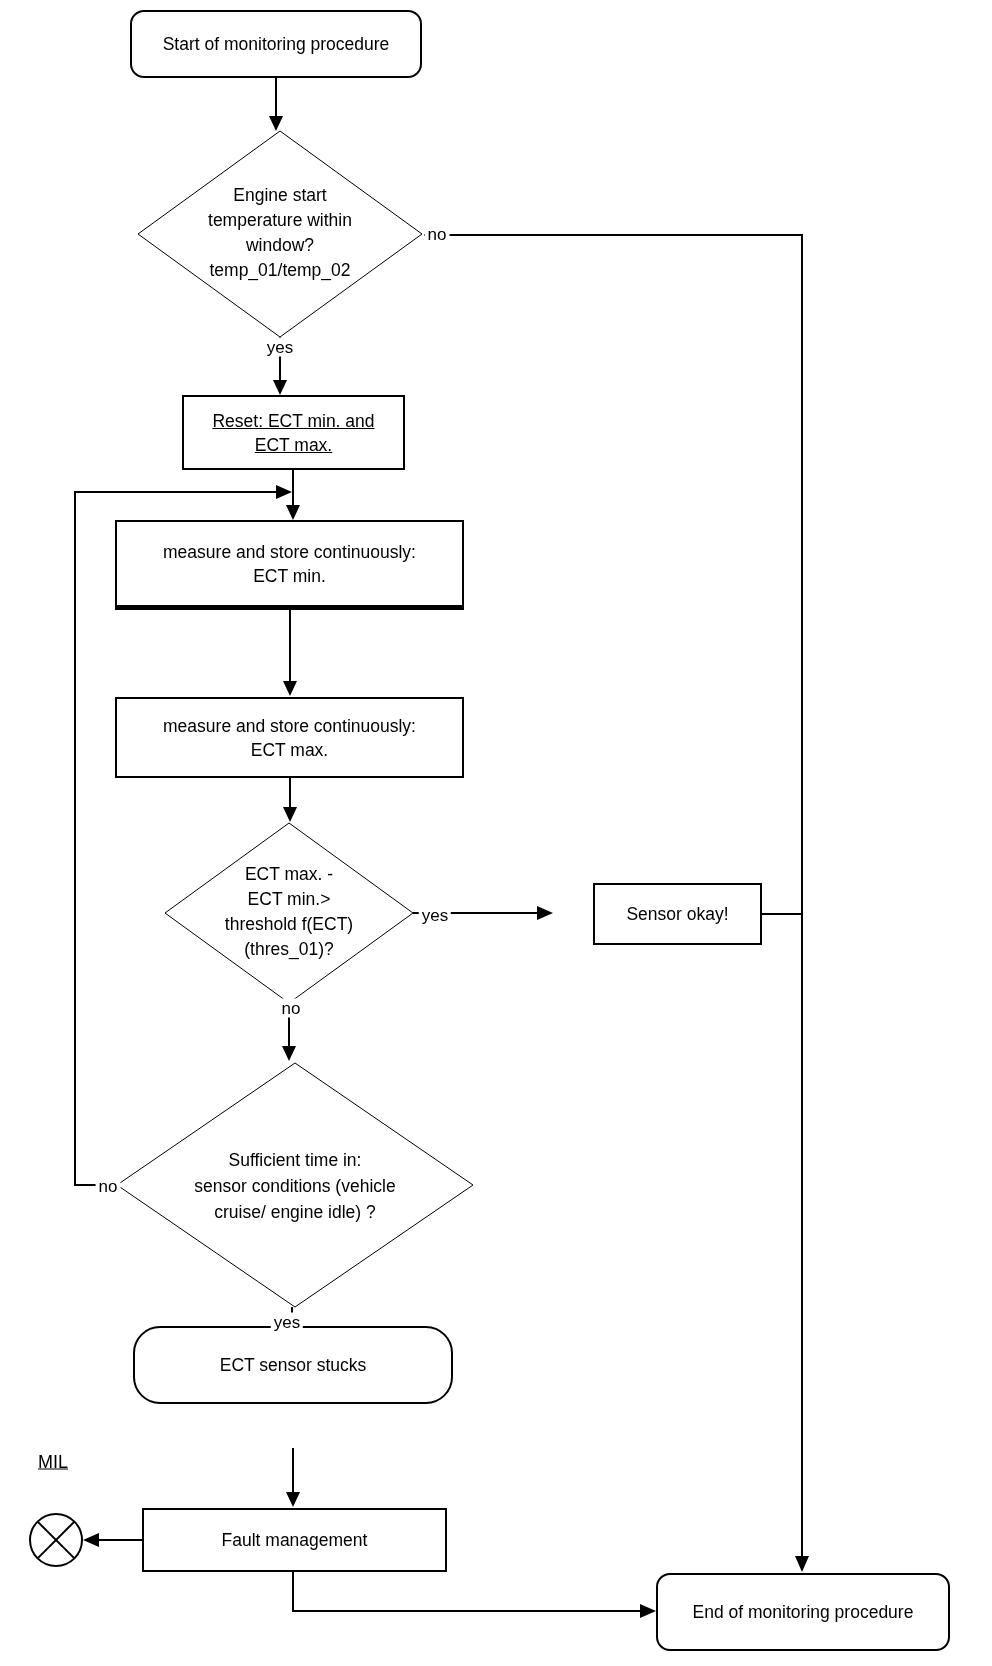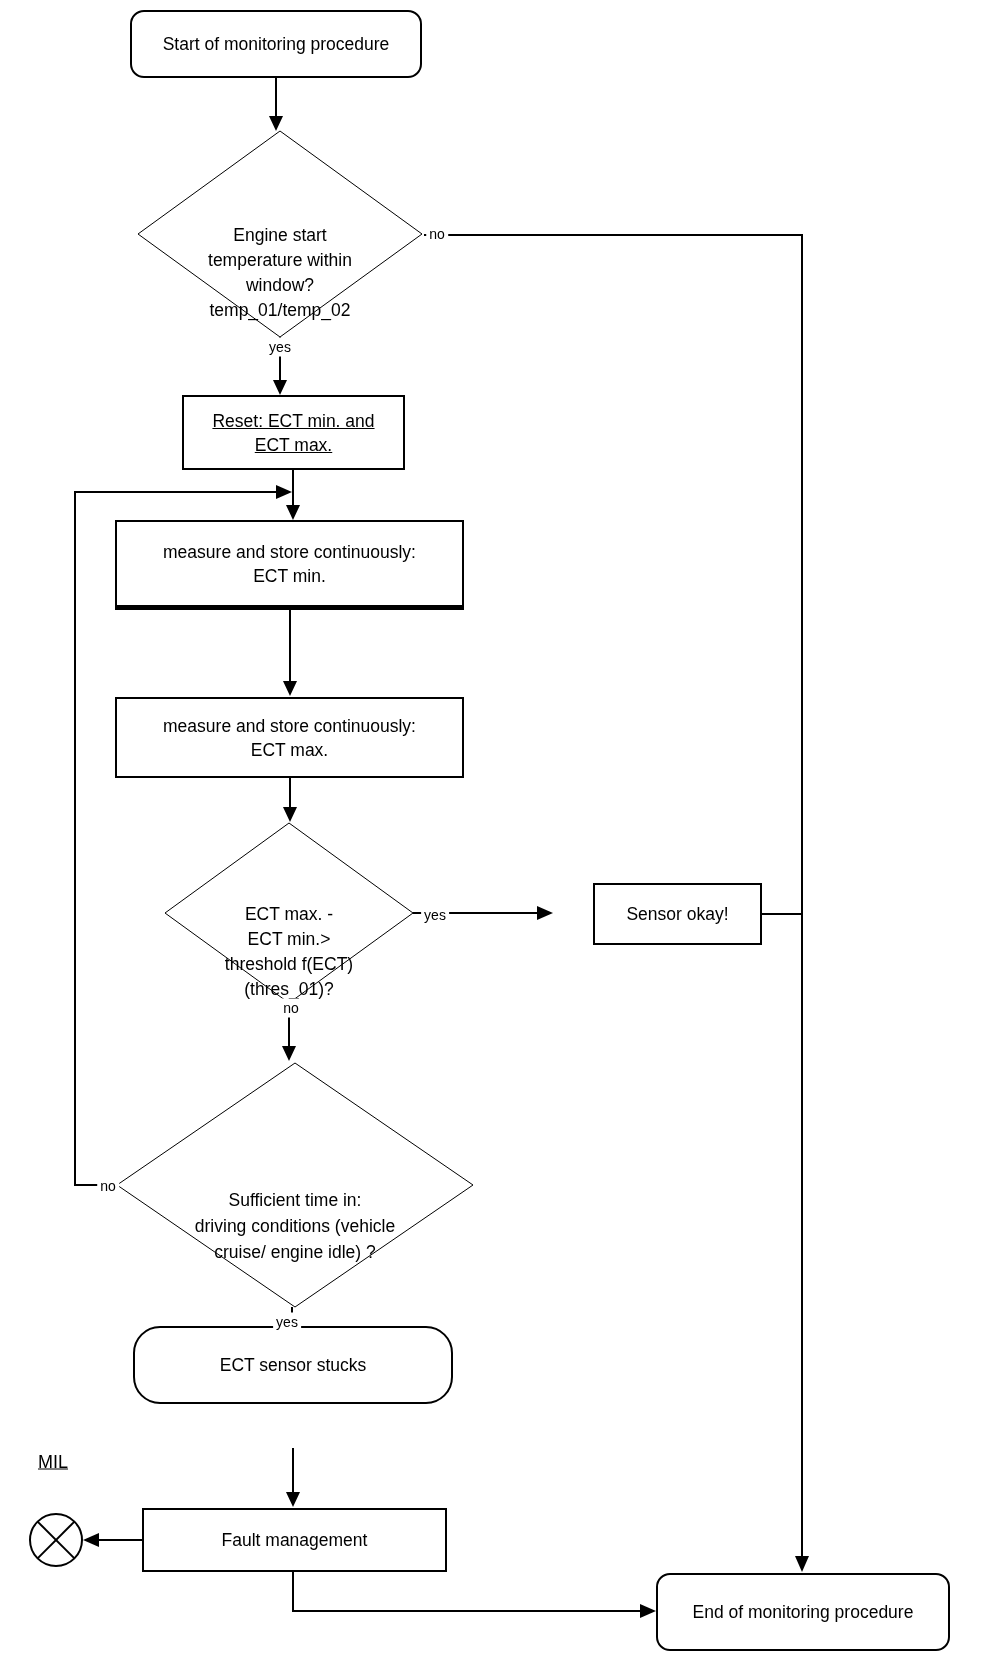--- a/index.html
+++ b/index.html
@@ -36,29 +36,28 @@
     font-size: 17.5px;
     line-height: 24px;
   }
   .rounded { border-radius: 14px; }
   .thick-bottom { border-bottom-width: 5px; }
   .dtext {
     position: absolute;
     z-index: 2;
     text-align: center;
     font-size: 17.5px;
-    margin-top: 40px;
   }
   .edge-label {
     position: absolute;
     z-index: 3;
     transform: translate(-50%, -50%);
     background: #ffffff;
     padding: 0 3px;
-    font-size: 14px;
+    font-size: 17px;
     line-height: 19px;
     white-space: nowrap;
   }
   .plain-label {
     position: absolute;
     z-index: 2;
     transform: translate(-50%, -50%);
     font-size: 18px;
     white-space: nowrap;
   }
@@ -156,21 +155,21 @@
 
   <div class="dtext" style="left:159px; top:862px; width:260px; line-height:25px;">
     <div>ECT max. -</div>
     <div>ECT min.&gt;</div>
     <div>threshold f(ECT)</div>
     <div>(thres_01)?</div>
   </div>
 
   <div class="dtext" style="left:145px; top:1147px; width:300px; line-height:26px;">
     <div>Sufficient time in:</div>
-    <div>driving conditions (vehicle</div>
+    <div>sensor conditions (vehicle</div>
     <div>cruise/ engine idle) ?</div>
   </div>
 
   <div class="edge-label" style="left:437px; top:234px;">no</div>
   <div class="edge-label" style="left:280px; top:347px;">yes</div>
   <div class="edge-label" style="left:435px; top:915px;">yes</div>
   <div class="edge-label" style="left:291px; top:1008px;">no</div>
   <div class="edge-label" style="left:108px; top:1186px;">no</div>
   <div class="edge-label" style="left:287px; top:1322px;">yes</div>
 

